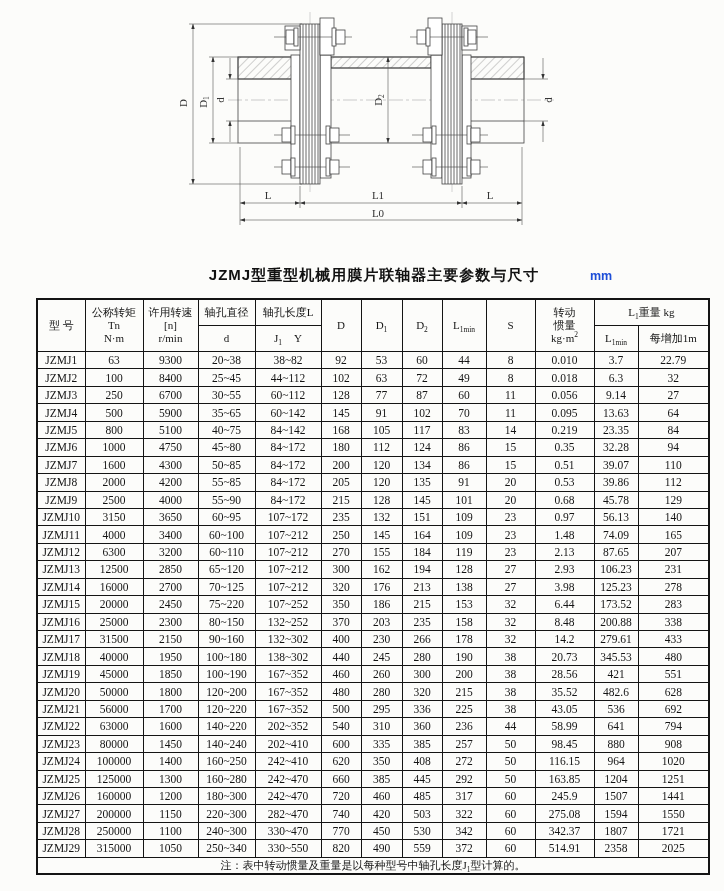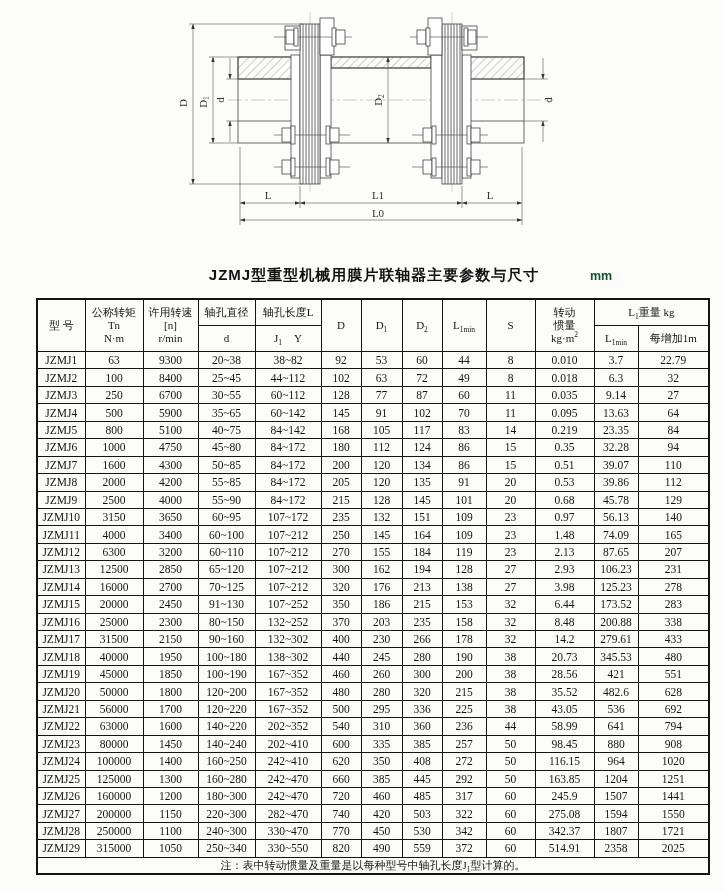--- a/index.html
+++ b/index.html
@@ -15,21 +15,21 @@
   
   .title-row{position:relative;height:26px;margin-top:16px;}
   .doc-title{
     margin:0;text-align:center;transform:translateX(12px);
     font-family:"Liberation Sans","DejaVu Sans",sans-serif;
     font-weight:bold;font-size:15px;letter-spacing:1px;color:#111;
   }
   .unit-label{
     position:absolute;left:590px;top:3px;
     font-family:"Liberation Sans","DejaVu Sans",sans-serif;
-    font-weight:bold;font-size:12.5px;color:#14532d;
+    font-weight:bold;font-size:12.5px;color:#1d4ed8;
   }
   
   table.spec{
     border-collapse:collapse;table-layout:fixed;
     width:672px;margin:6px 0 0 36px;
     border:2px solid #141414;
   }
   table.spec th,table.spec td{
     border:1px solid #141414;text-align:center;padding:0;
     font-family:"Liberation Serif","DejaVu Serif",serif;
@@ -294,21 +294,21 @@
           <td>JZMJ3</td>
           <td>250</td>
           <td>6700</td>
           <td>30~55</td>
           <td>60~112</td>
           <td>128</td>
           <td>77</td>
           <td>87</td>
           <td>60</td>
           <td>11</td>
-          <td>0.035</td>
+          <td>0.056</td>
           <td>9.14</td>
           <td>27</td>
         </tr>
         <tr>
           <td>JZMJ4</td>
           <td>500</td>
           <td>5900</td>
           <td>35~65</td>
           <td>60~142</td>
           <td>145</td>
@@ -467,21 +467,21 @@
           <td>138</td>
           <td>27</td>
           <td>3.98</td>
           <td>125.23</td>
           <td>278</td>
         </tr>
         <tr>
           <td>JZMJ15</td>
           <td>20000</td>
           <td>2450</td>
-          <td>91~130</td>
+          <td>75~220</td>
           <td>107~252</td>
           <td>350</td>
           <td>186</td>
           <td>215</td>
           <td>153</td>
           <td>32</td>
           <td>6.44</td>
           <td>173.52</td>
           <td>283</td>
         </tr>

